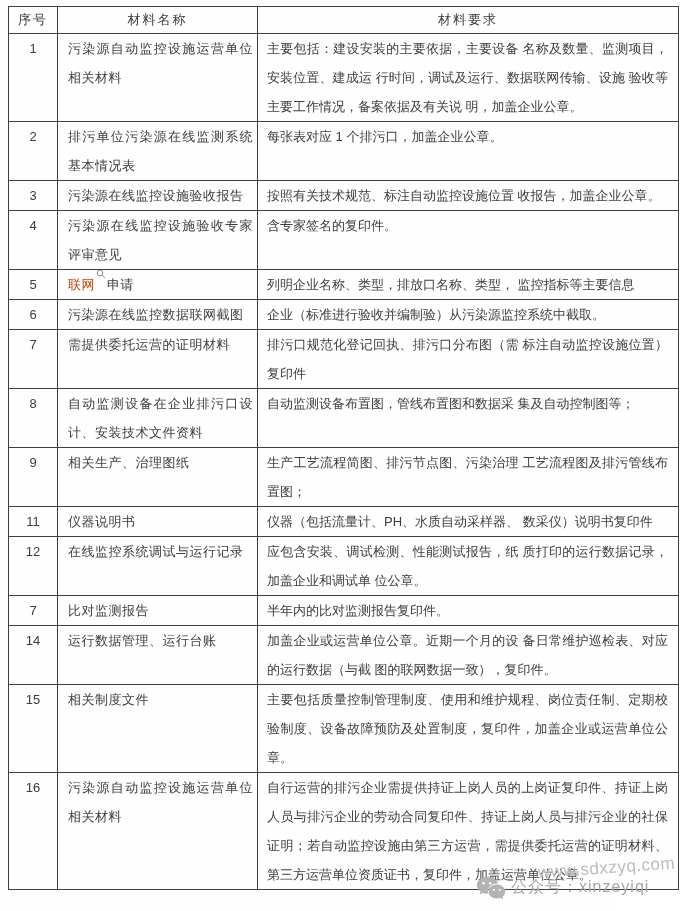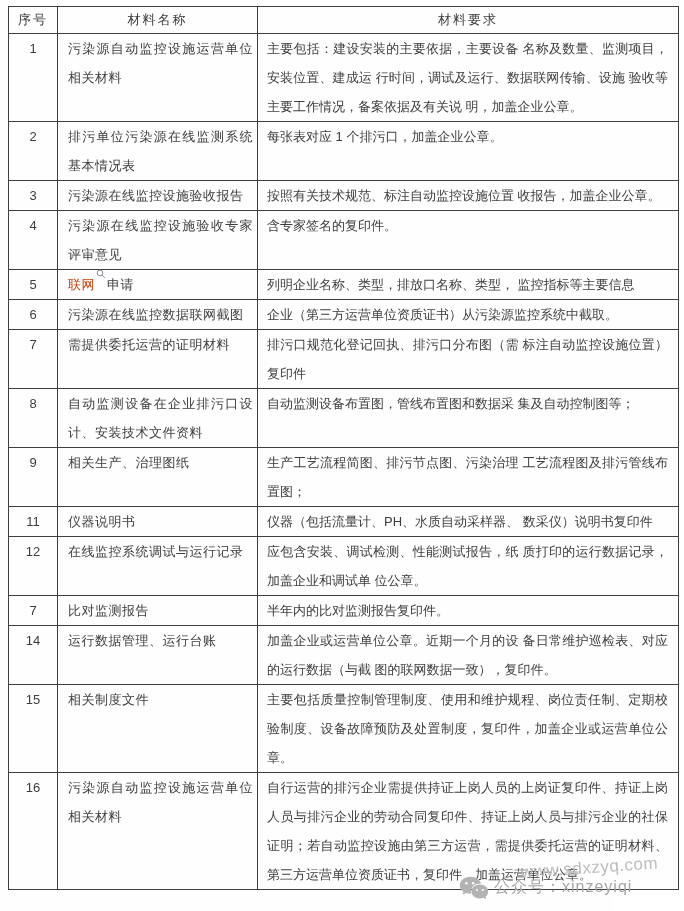--- a/index.html
+++ b/index.html
@@ -61,21 +61,21 @@
   .search-sup {
     position: relative;
     top: -5px;
     margin: 0 1px;
     display: inline-block;
     line-height: 0;
   }
   
   .watermark {
     position: absolute;
-    left: 459px;
+    left: 476px;
     top: 869px;
     width: 206px;
     height: 36px;
   }
   .wx-row {
     display: flex;
     align-items: center;
     gap: 5px;
     position: absolute;
     left: 0;
@@ -143,21 +143,21 @@
           <td class="num">5</td>
           <td class="name"><span class="link-term">联网</span><sup class="search-sup"><svg width="10" height="10" viewBox="0 0 12 12">
                 <circle cx="4.8" cy="4.8" r="3.4" fill="none" stroke="#8a8a9a" stroke-width="1.2"></circle>
                 <line x1="7.4" y1="7.4" x2="10.6" y2="10.6" stroke="#8a8a9a" stroke-width="1.2"></line>
               </svg></sup><span>申请</span></td>
           <td class="req">列明企业名称、类型，排放口名称、类型， 监控指标等主要信息</td>
         </tr>
         <tr>
           <td class="num">6</td>
           <td class="name">污染源在线监控数据联网截图</td>
-          <td class="req">企业（第三方运营单位资质证书）从污染源监控系统中截取。</td>
+          <td class="req">企业（标准进行验收并编制验）从污染源监控系统中截取。</td>
         </tr>
         <tr>
           <td class="num">7</td>
           <td class="name">需提供委托运营的证明材料</td>
           <td class="req">排污口规范化登记回执、排污口分布图（需 标注自动监控设施位置）复印件</td>
         </tr>
         <tr>
           <td class="num">8</td>
           <td class="name">自动监测设备在企业排污口设计、安装技术文件资料</td>
           <td class="req">自动监测设备布置图，管线布置图和数据采 集及自动控制图等；</td>

